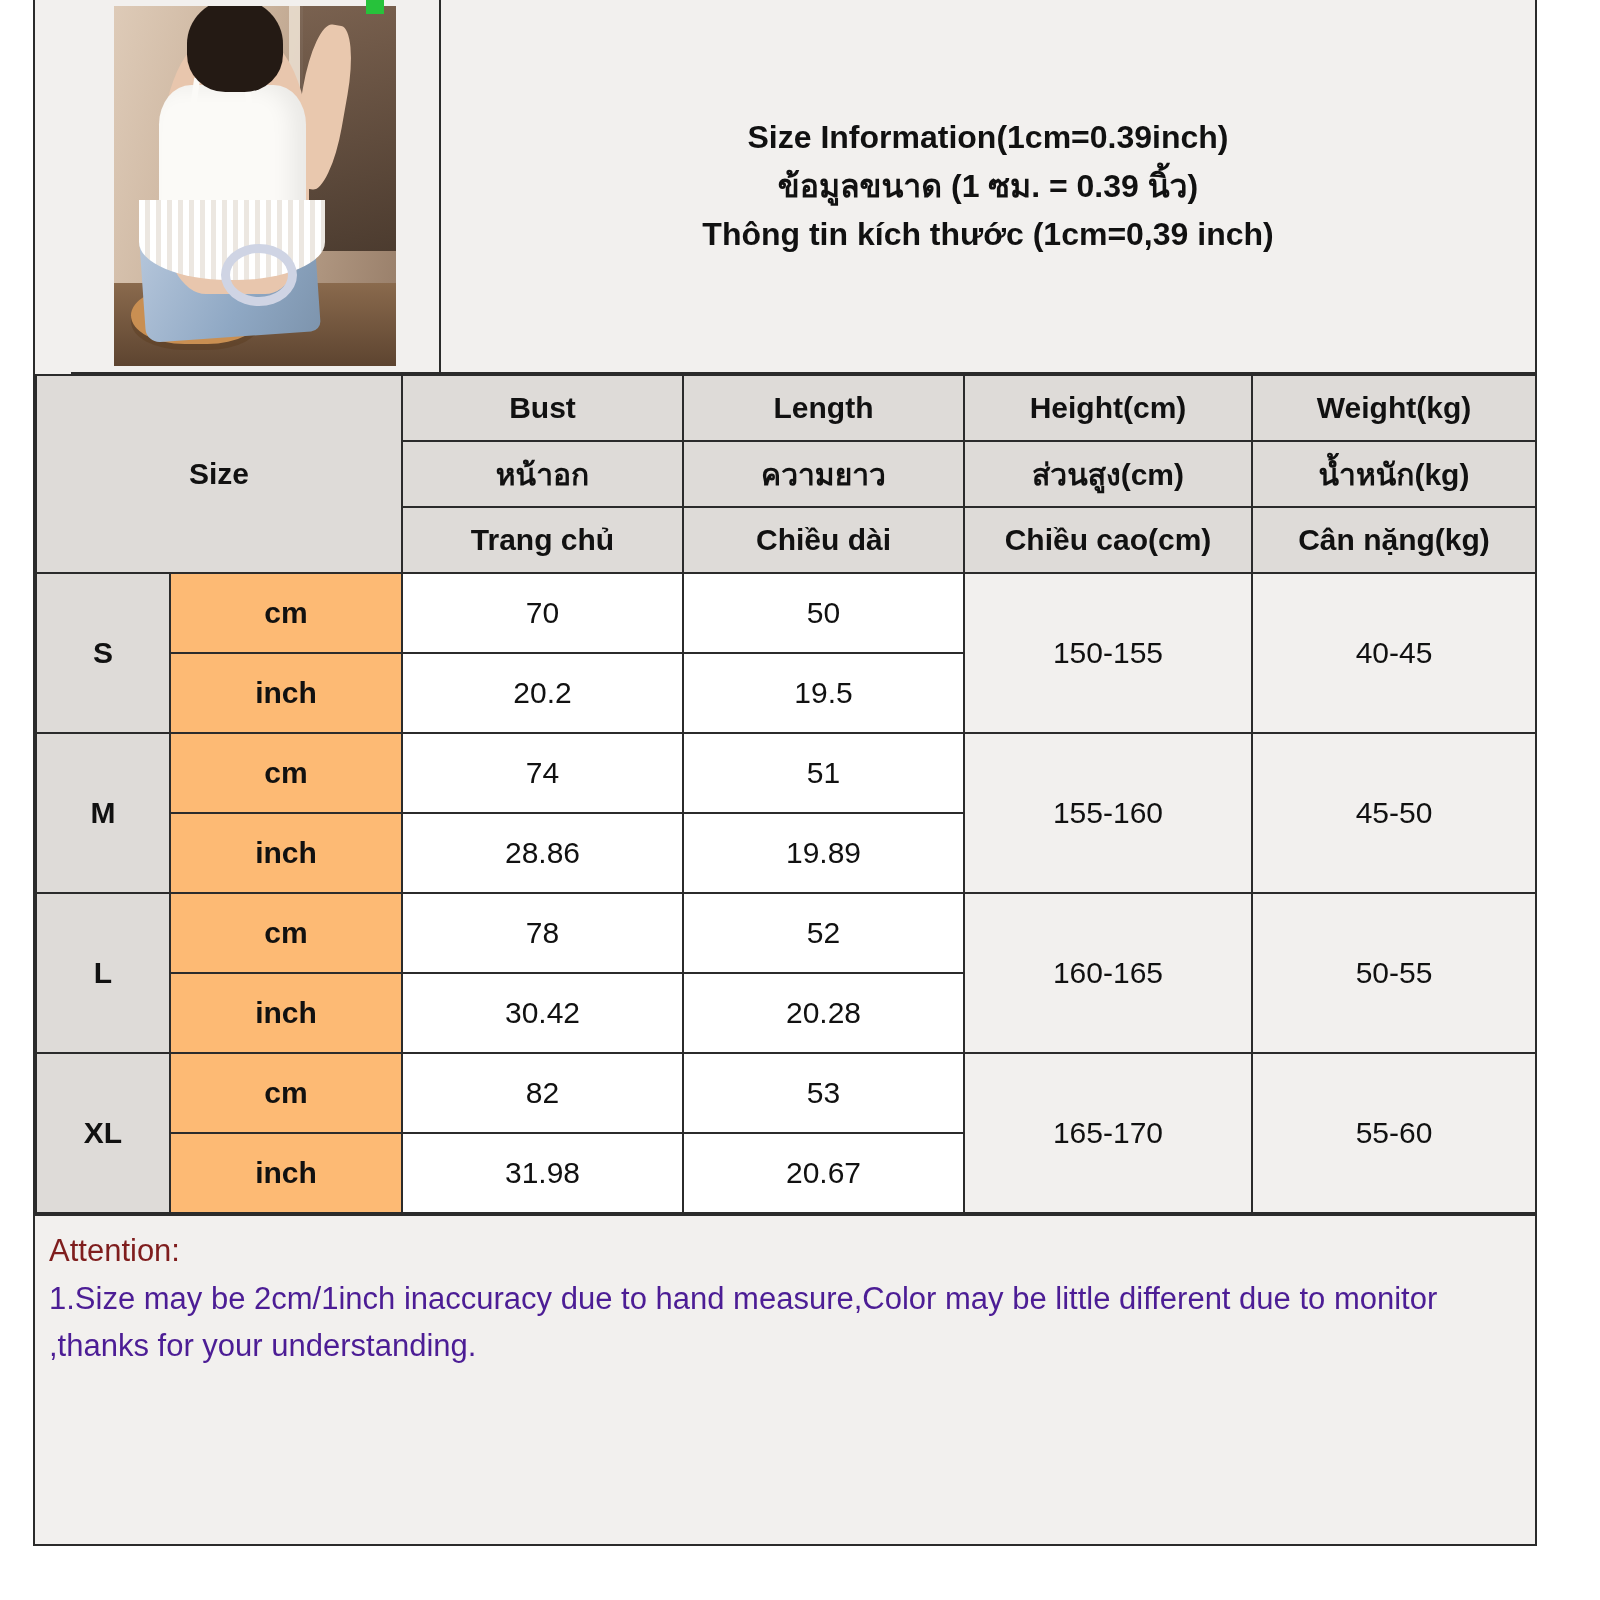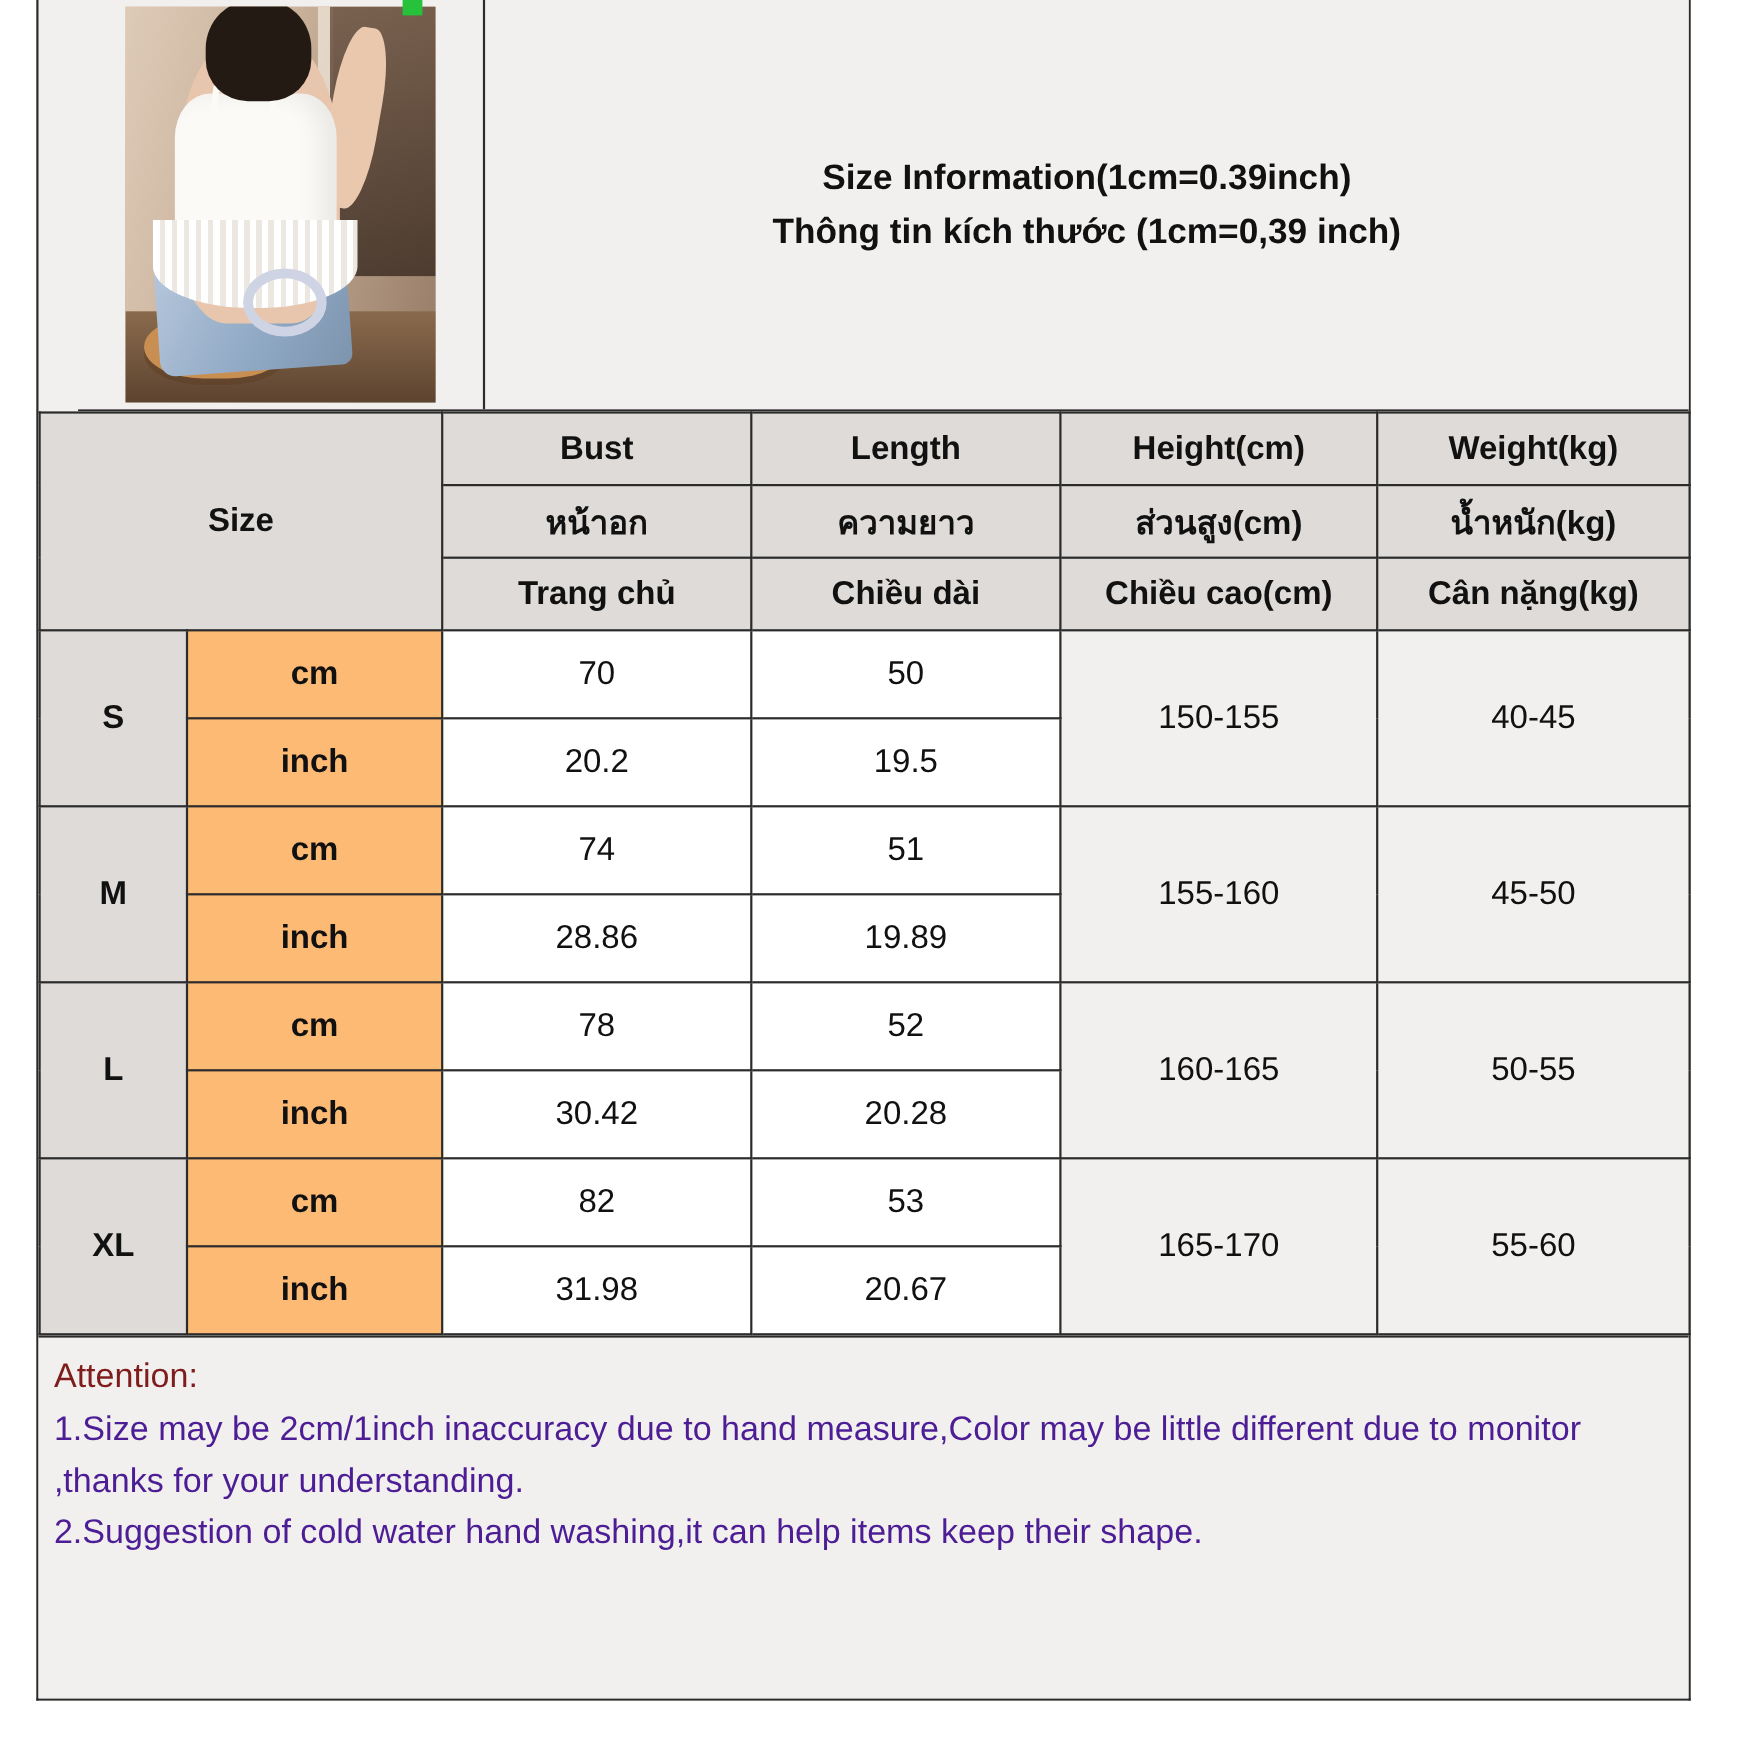--- a/index.html
+++ b/index.html
@@ -235,20 +235,21 @@
           <div class="top"></div>
           <div class="strapL"></div>
           <div class="strapR"></div>
           <div class="peplum"></div>
           <div class="hair"></div>
           <div class="scrunchie"></div>
         </div>
       </div>
       <div class="title-cell">
         <div class="line">Size Information(1cm=0.39inch)</div>
+        <div class="line">ข้อมูลขนาด (1 ซม. = 0.39 นิ้ว)</div>
         <div class="line">Thông tin kích thước (1cm=0,39 inch)</div>
       </div>
     </div>
 
     <table class="size-table">
       <colgroup>
         <col style="width:134px">
         <col style="width:232px">
         <col style="width:281px">
         <col style="width:281px">
@@ -330,17 +331,16 @@
           <td class="unit">inch</td>
           <td class="val">31.98</td>
           <td class="val">20.67</td>
         </tr>
       </tbody>
     </table>
 
     <div class="attention">
       <div class="att-title">Attention:</div>
       <p>1.Size may be 2cm/1inch inaccuracy due to hand measure,Color may be little different due to monitor ,thanks for your understanding.</p>
-      <p>2.Suggestion of cold water hand washing,it can help items keep their shape.</p>
     </div>
 
   </div>
 </div>
 
 </body></html>

